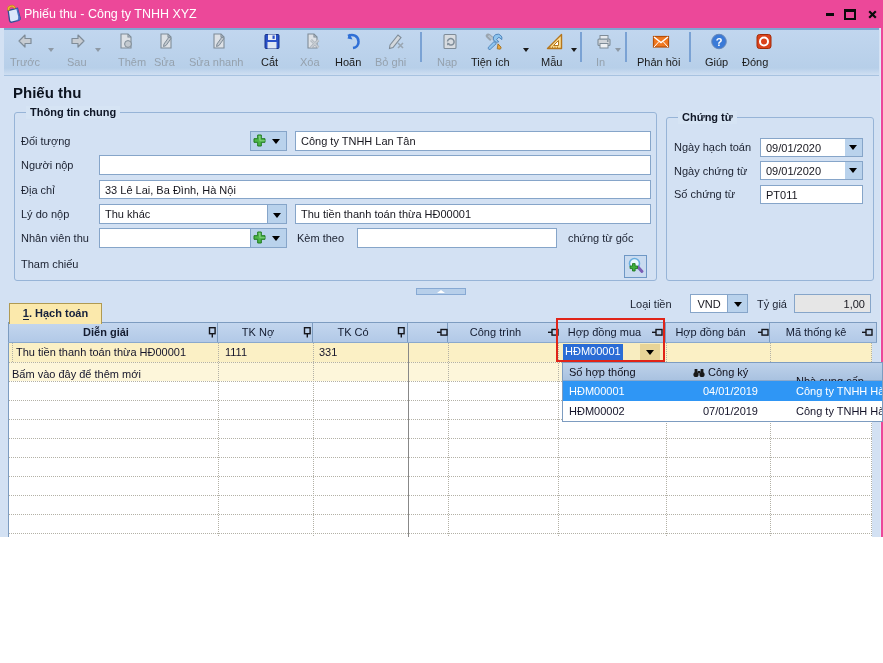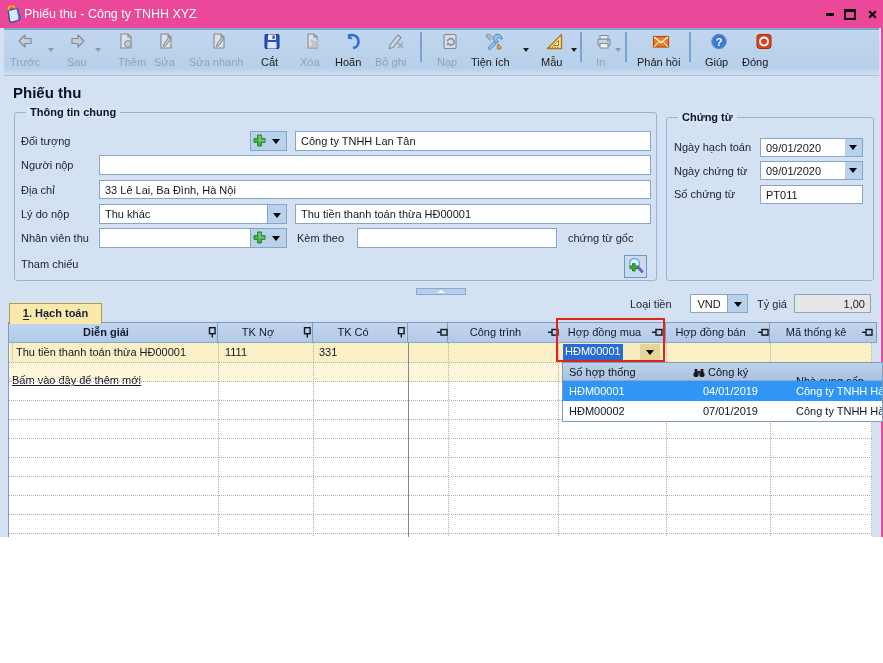--- a/index.html
+++ b/index.html
@@ -267,21 +267,21 @@
 <svg style="position:absolute;left:854px;top:6px" width="11" height="9" viewBox="0 0 11 9">
           <rect x="4" y="1.5" width="6" height="5.6" fill="none" stroke="#15161c" stroke-width="1.4"></rect>
           <path d="M0 4.3 L4 4.3" stroke="#15161c" stroke-width="1.4"></path>
         </svg>
 <div class="abs" style="left:0;top:20px;width:869px;height:1px;background:#8aa9cd;"></div>
 <div class="abs" style="left:1px;top:21px;width:863px;height:19px;background:#fbf0c5;"></div>
 <div class="abs" style="left:1px;top:40px;width:863px;height:19px;background:#fdf6da;"></div>
 <div class="abs" style="left:8px;top:24px;color:#14142a;">Thu tiền thanh toán thừa HĐ00001</div>
 <div class="abs" style="left:217px;top:24px;color:#14142a;">1111</div>
 <div class="abs" style="left:311px;top:24px;color:#14142a;">331</div>
-<div class="abs" style="left:4px;top:52px;color:#14142a;text-decoration:underline;">Bấm vào đây để thêm mới</div>
+<div class="abs" style="left:4px;top:46px;color:#14142a;">Bấm vào đây để thêm mới</div>
 <div class="vdot" style="left:4px;top:21px;height:19px;"></div>
 <div class="hdot" style="left:1px;top:40px;width:863px;"></div>
 <div class="hdot" style="left:1px;top:59px;width:863px;"></div>
 <div class="hdot" style="left:1px;top:78px;width:863px;"></div>
 <div class="hdot" style="left:1px;top:97px;width:863px;"></div>
 <div class="hdot" style="left:1px;top:116px;width:863px;"></div>
 <div class="hdot" style="left:1px;top:135px;width:863px;"></div>
 <div class="hdot" style="left:1px;top:154px;width:863px;"></div>
 <div class="hdot" style="left:1px;top:173px;width:863px;"></div>
 <div class="hdot" style="left:1px;top:192px;width:863px;"></div>

